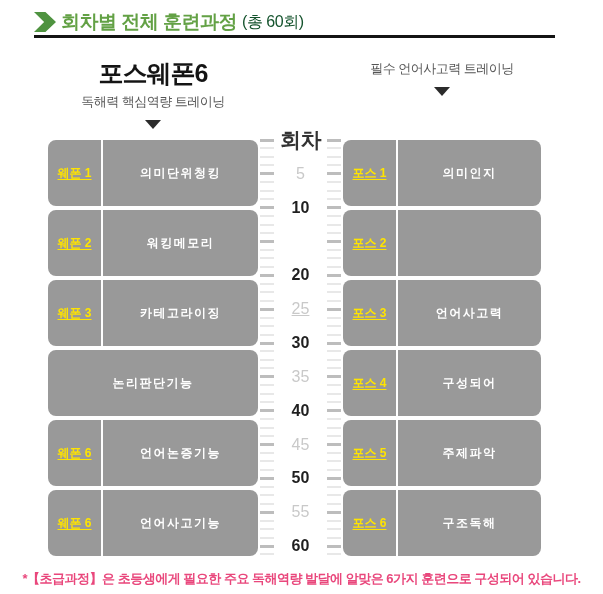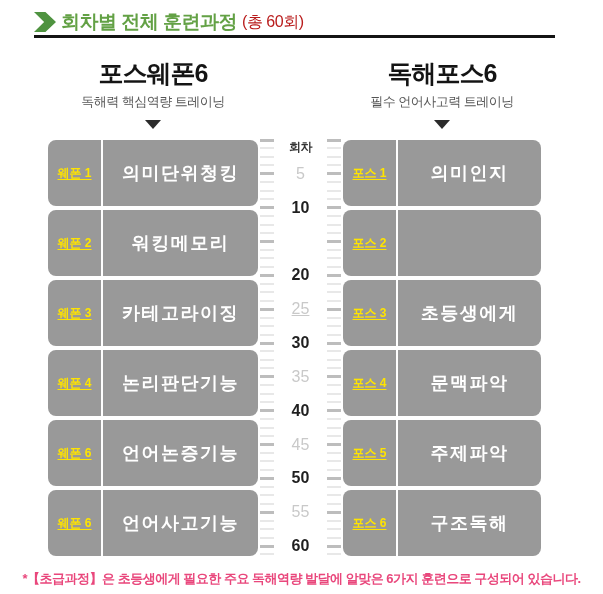--- a/index.html
+++ b/index.html
@@ -5,21 +5,21 @@
   * { margin:0; padding:0; box-sizing:border-box; }
   html,body { background:#fff; }
   body { font-family:"Liberation Sans","DejaVu Sans",sans-serif; }
   .canvas { position:relative; width:603px; height:594px; background:#ffffff; overflow:hidden; }
 
   
   .page-header { position:absolute; top:9px; left:34px; display:flex; align-items:center; gap:5px; }
   .chevron-icon { width:22px; height:20px; background:var(--chevron-green,#4f9340);
     clip-path:polygon(0 0,52% 0,100% 50%,52% 100%,0 100%,46% 50%); }
   .page-title { font-size:19px; font-weight:bold; color:var(--accent-green,#63a145); letter-spacing:-0.5px; }
-  .page-total { font-size:16px; color:#b91c1c; letter-spacing:-0.5px; }
+  .page-total { font-size:16px; color:#14532d; letter-spacing:-0.5px; }
   .header-rule { position:absolute; top:35px; left:34px; width:521px; height:3px; background:#141414; }
 
   
   .col-header { position:absolute; top:57px; text-align:center; }
   .col-header.left { left:48px; width:210px; }
   .col-header.right { left:343px; width:198px; }
   .course-title { font-size:25px; font-weight:bold; color:#141414; letter-spacing:-1px; }
   .course-subtitle { margin-top:3px; font-size:13px; color:#555; letter-spacing:-0.5px; }
   .down-triangle { margin:9px auto 0; width:0; height:0;
     border-left:8px solid transparent; border-right:8px solid transparent; border-top:9px solid #2b2b2b; }
@@ -27,26 +27,26 @@
   
   .course-col { position:absolute; top:140px; display:flex; flex-direction:column; gap:4px; }
   .course-col.left { left:48px; width:210px; }
   .course-col.right { left:343px; width:198px; }
   .course-row { height:66px; background:var(--box-gray,#999999); border-radius:8px;
     display:flex; align-items:stretch; overflow:hidden; }
   .row-badge { flex:0 0 55px; display:flex; align-items:center; justify-content:center;
     color:var(--badge-yellow,#ffe400); font-size:12px; font-weight:bold;
     border-right:2px solid #fff; text-decoration:underline; text-underline-offset:2px; }
   .row-label { flex:1; display:flex; align-items:center; justify-content:center;
-    color:#ffffff; font-size:18px; font-weight:bold; letter-spacing:1.5px; }
+    color:#ffffff; font-size:12px; font-weight:bold; letter-spacing:1.5px; }
 
   
   .session-ruler { position:absolute; left:258px; top:131px; width:85px; height:432px; }
   .ruler-title { position:absolute; top:0; left:0; right:0; height:18px; line-height:18px;
-    text-align:center; font-size:12px; font-weight:bold; color:#333; letter-spacing:-0.5px;margin-top:7px; }
+    text-align:center; font-size:21px; font-weight:bold; color:#333; letter-spacing:-0.5px; }
   .ruler-num { position:absolute; left:0; right:0; text-align:center; font-size:16px;
     line-height:20px; color:var(--number-light,#c9c9c9); }
   .ruler-num.strong { color:var(--number-dark,#1f1f1f); font-weight:bold; }
   .tick { position:absolute; width:14px; height:2px; background:var(--tick-light,#e8e8e8); }
   .tick.left { left:2px; }
   .tick.right { right:2px; }
   .tick.major { height:3px; background:var(--tick-major,#bdbdbd); }
 
   
   .footnote { position:absolute; top:570px; left:0; width:100%; text-align:center;
@@ -64,21 +64,20 @@
   </div>
   <div class="header-rule"></div>
 
   <div class="col-header left">
     <div class="course-title">포스웨폰6</div>
     <div class="course-subtitle">독해력 핵심역량 트레이닝</div>
     <div class="down-triangle"></div>
   </div>
 
   <div class="col-header right">
-    <div class="course-title">독해포스6</div>
     <div class="course-subtitle">필수 언어사고력 트레이닝</div>
     <div class="down-triangle"></div>
   </div>
 
   <div class="course-col left">
 
       <div class="course-row">
         <div class="row-badge">웨폰 1</div>
         <div class="row-label">의미단위청킹</div>
       </div>
@@ -87,21 +86,20 @@
         <div class="row-badge">웨폰 2</div>
         <div class="row-label">워킹메모리</div>
       </div>
 
       <div class="course-row">
         <div class="row-badge">웨폰 3</div>
         <div class="row-label">카테고라이징</div>
       </div>
 
       <div class="course-row">
-        <div class="row-badge">웨폰 4</div>
         <div class="row-label">논리판단기능</div>
       </div>
 
       <div class="course-row">
         <div class="row-badge">웨폰 6</div>
         <div class="row-label">언어논증기능</div>
       </div>
 
       <div class="course-row">
         <div class="row-badge">웨폰 6</div>
@@ -230,26 +228,26 @@
         <div class="row-badge">포스 1</div>
         <div class="row-label">의미인지</div>
       </div>
 
       <div class="course-row">
         <div class="row-badge">포스 2</div>
       </div>
 
       <div class="course-row">
         <div class="row-badge">포스 3</div>
-        <div class="row-label">초등생에게</div>
+        <div class="row-label">언어사고력</div>
       </div>
 
       <div class="course-row">
         <div class="row-badge">포스 4</div>
-        <div class="row-label">문맥파악</div>
+        <div class="row-label">구성되어</div>
       </div>
 
       <div class="course-row">
         <div class="row-badge">포스 5</div>
         <div class="row-label">주제파악</div>
       </div>
 
       <div class="course-row">
         <div class="row-badge">포스 6</div>
         <div class="row-label">구조독해</div>

